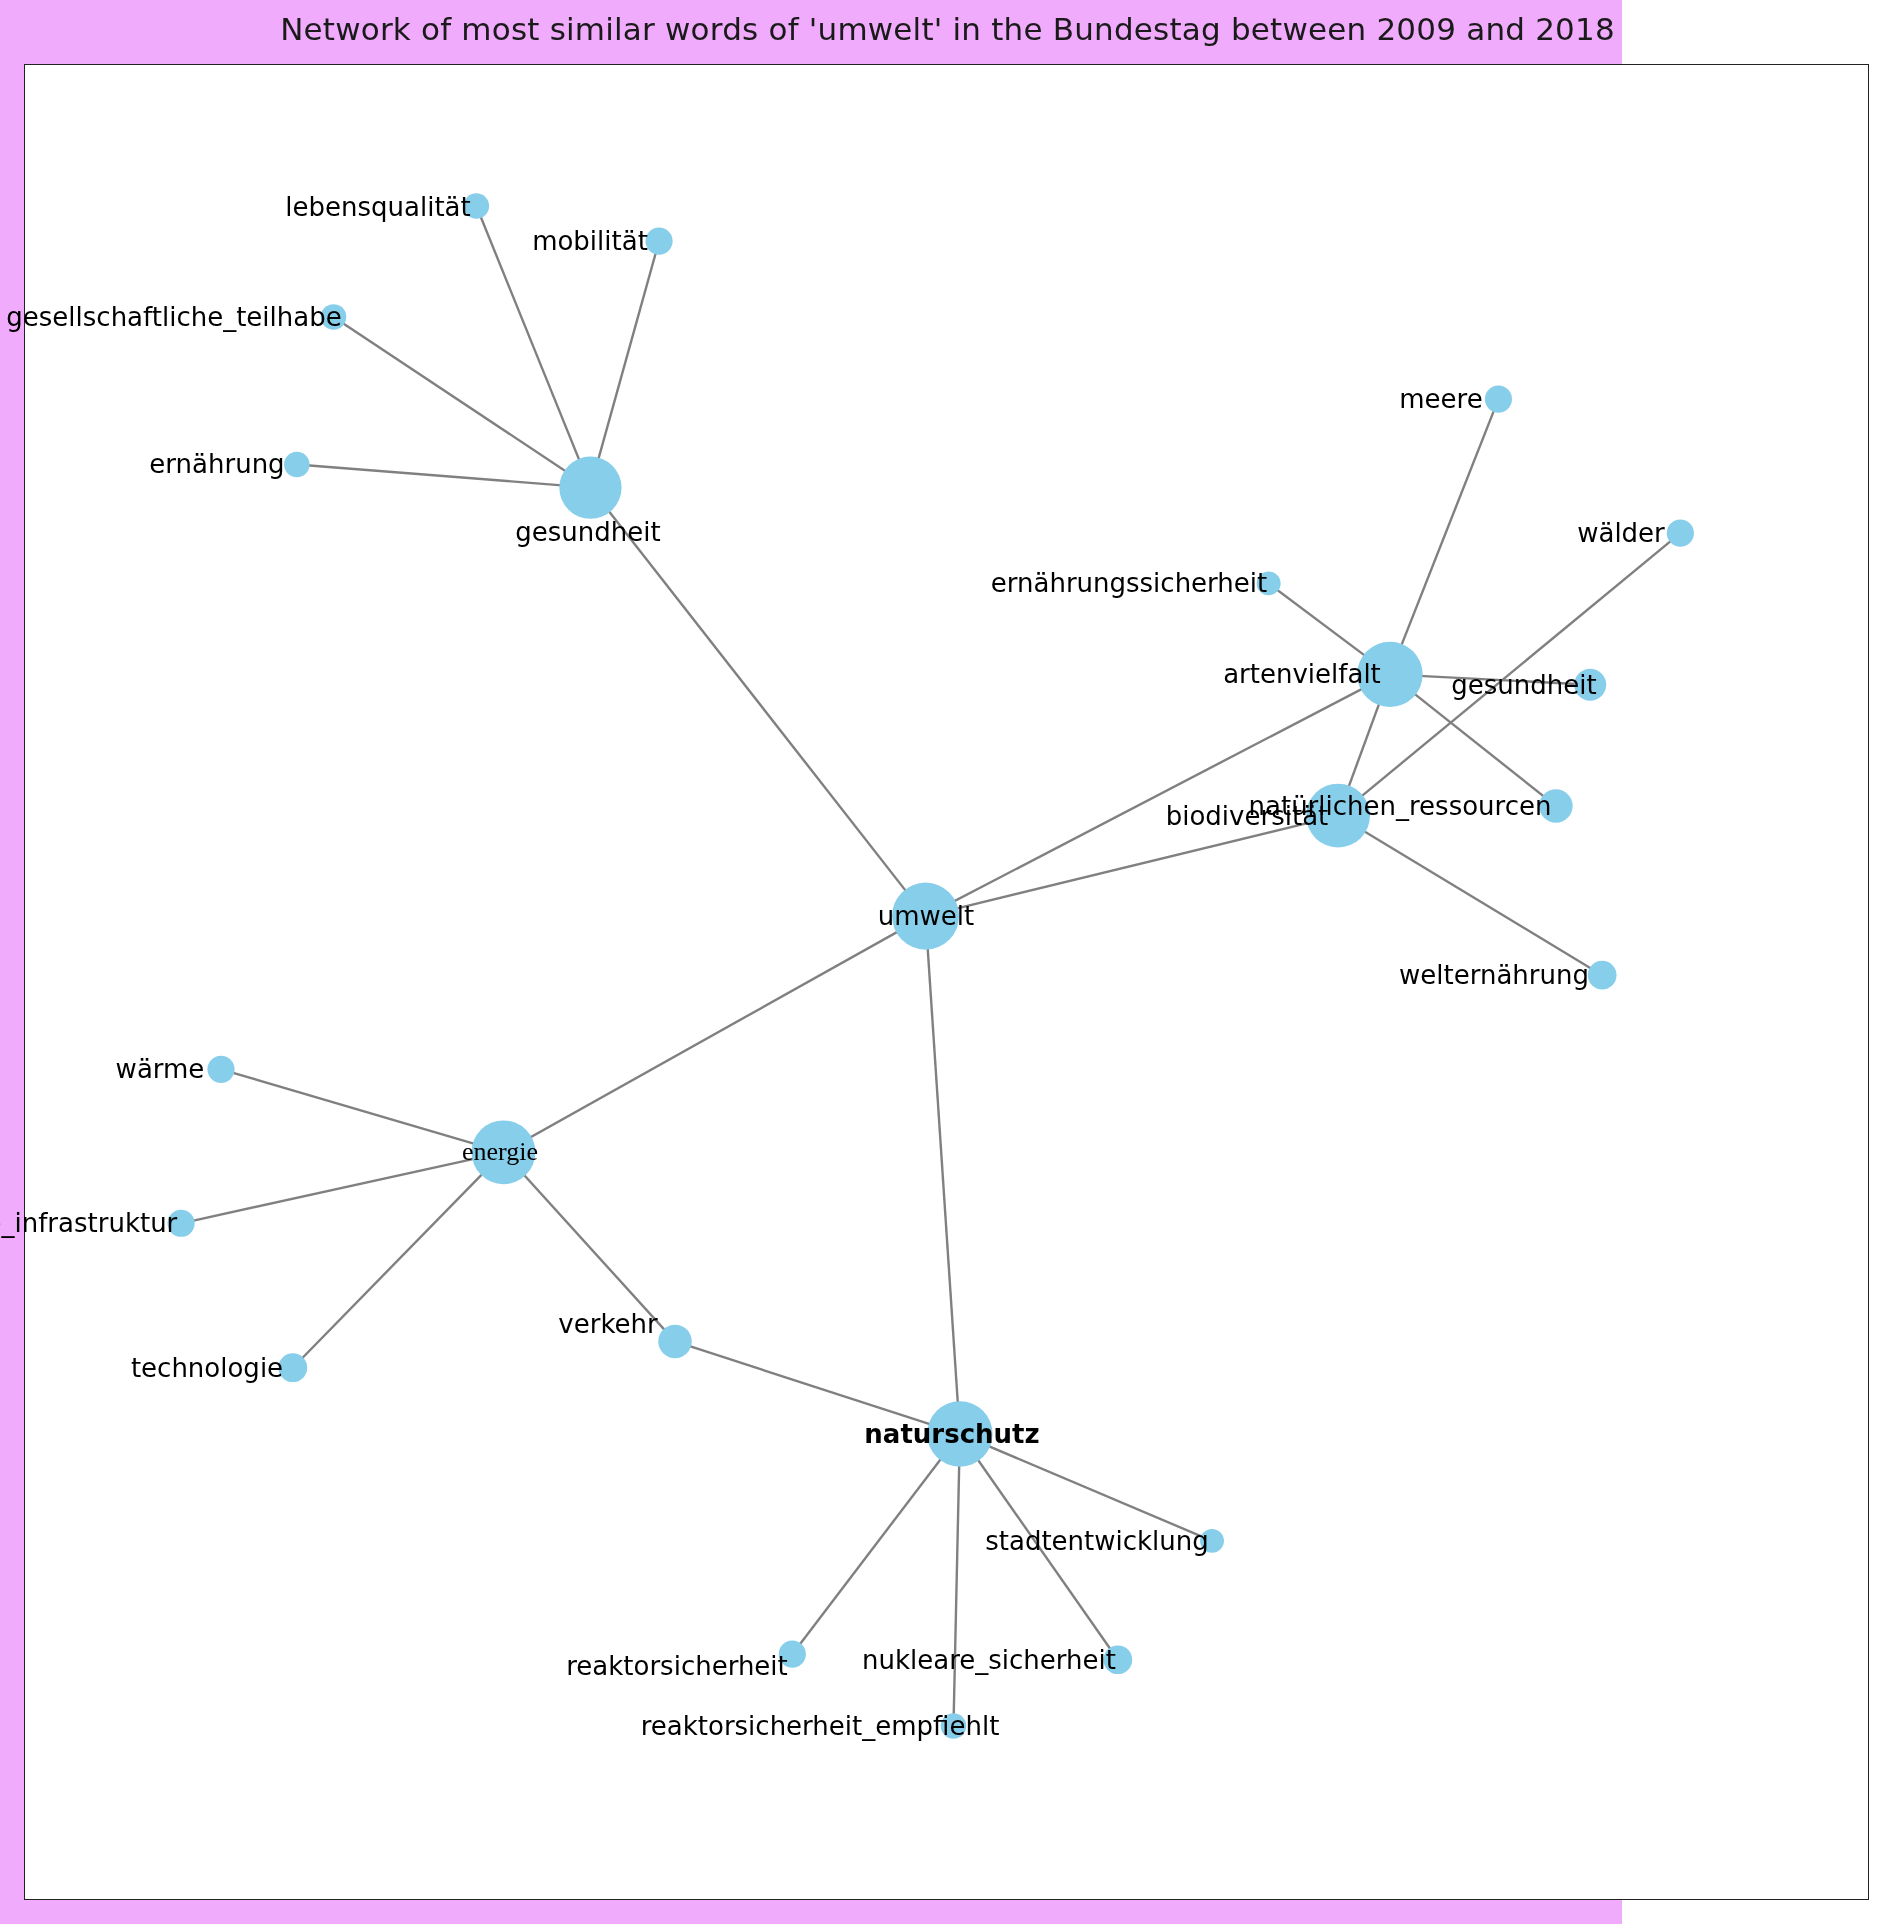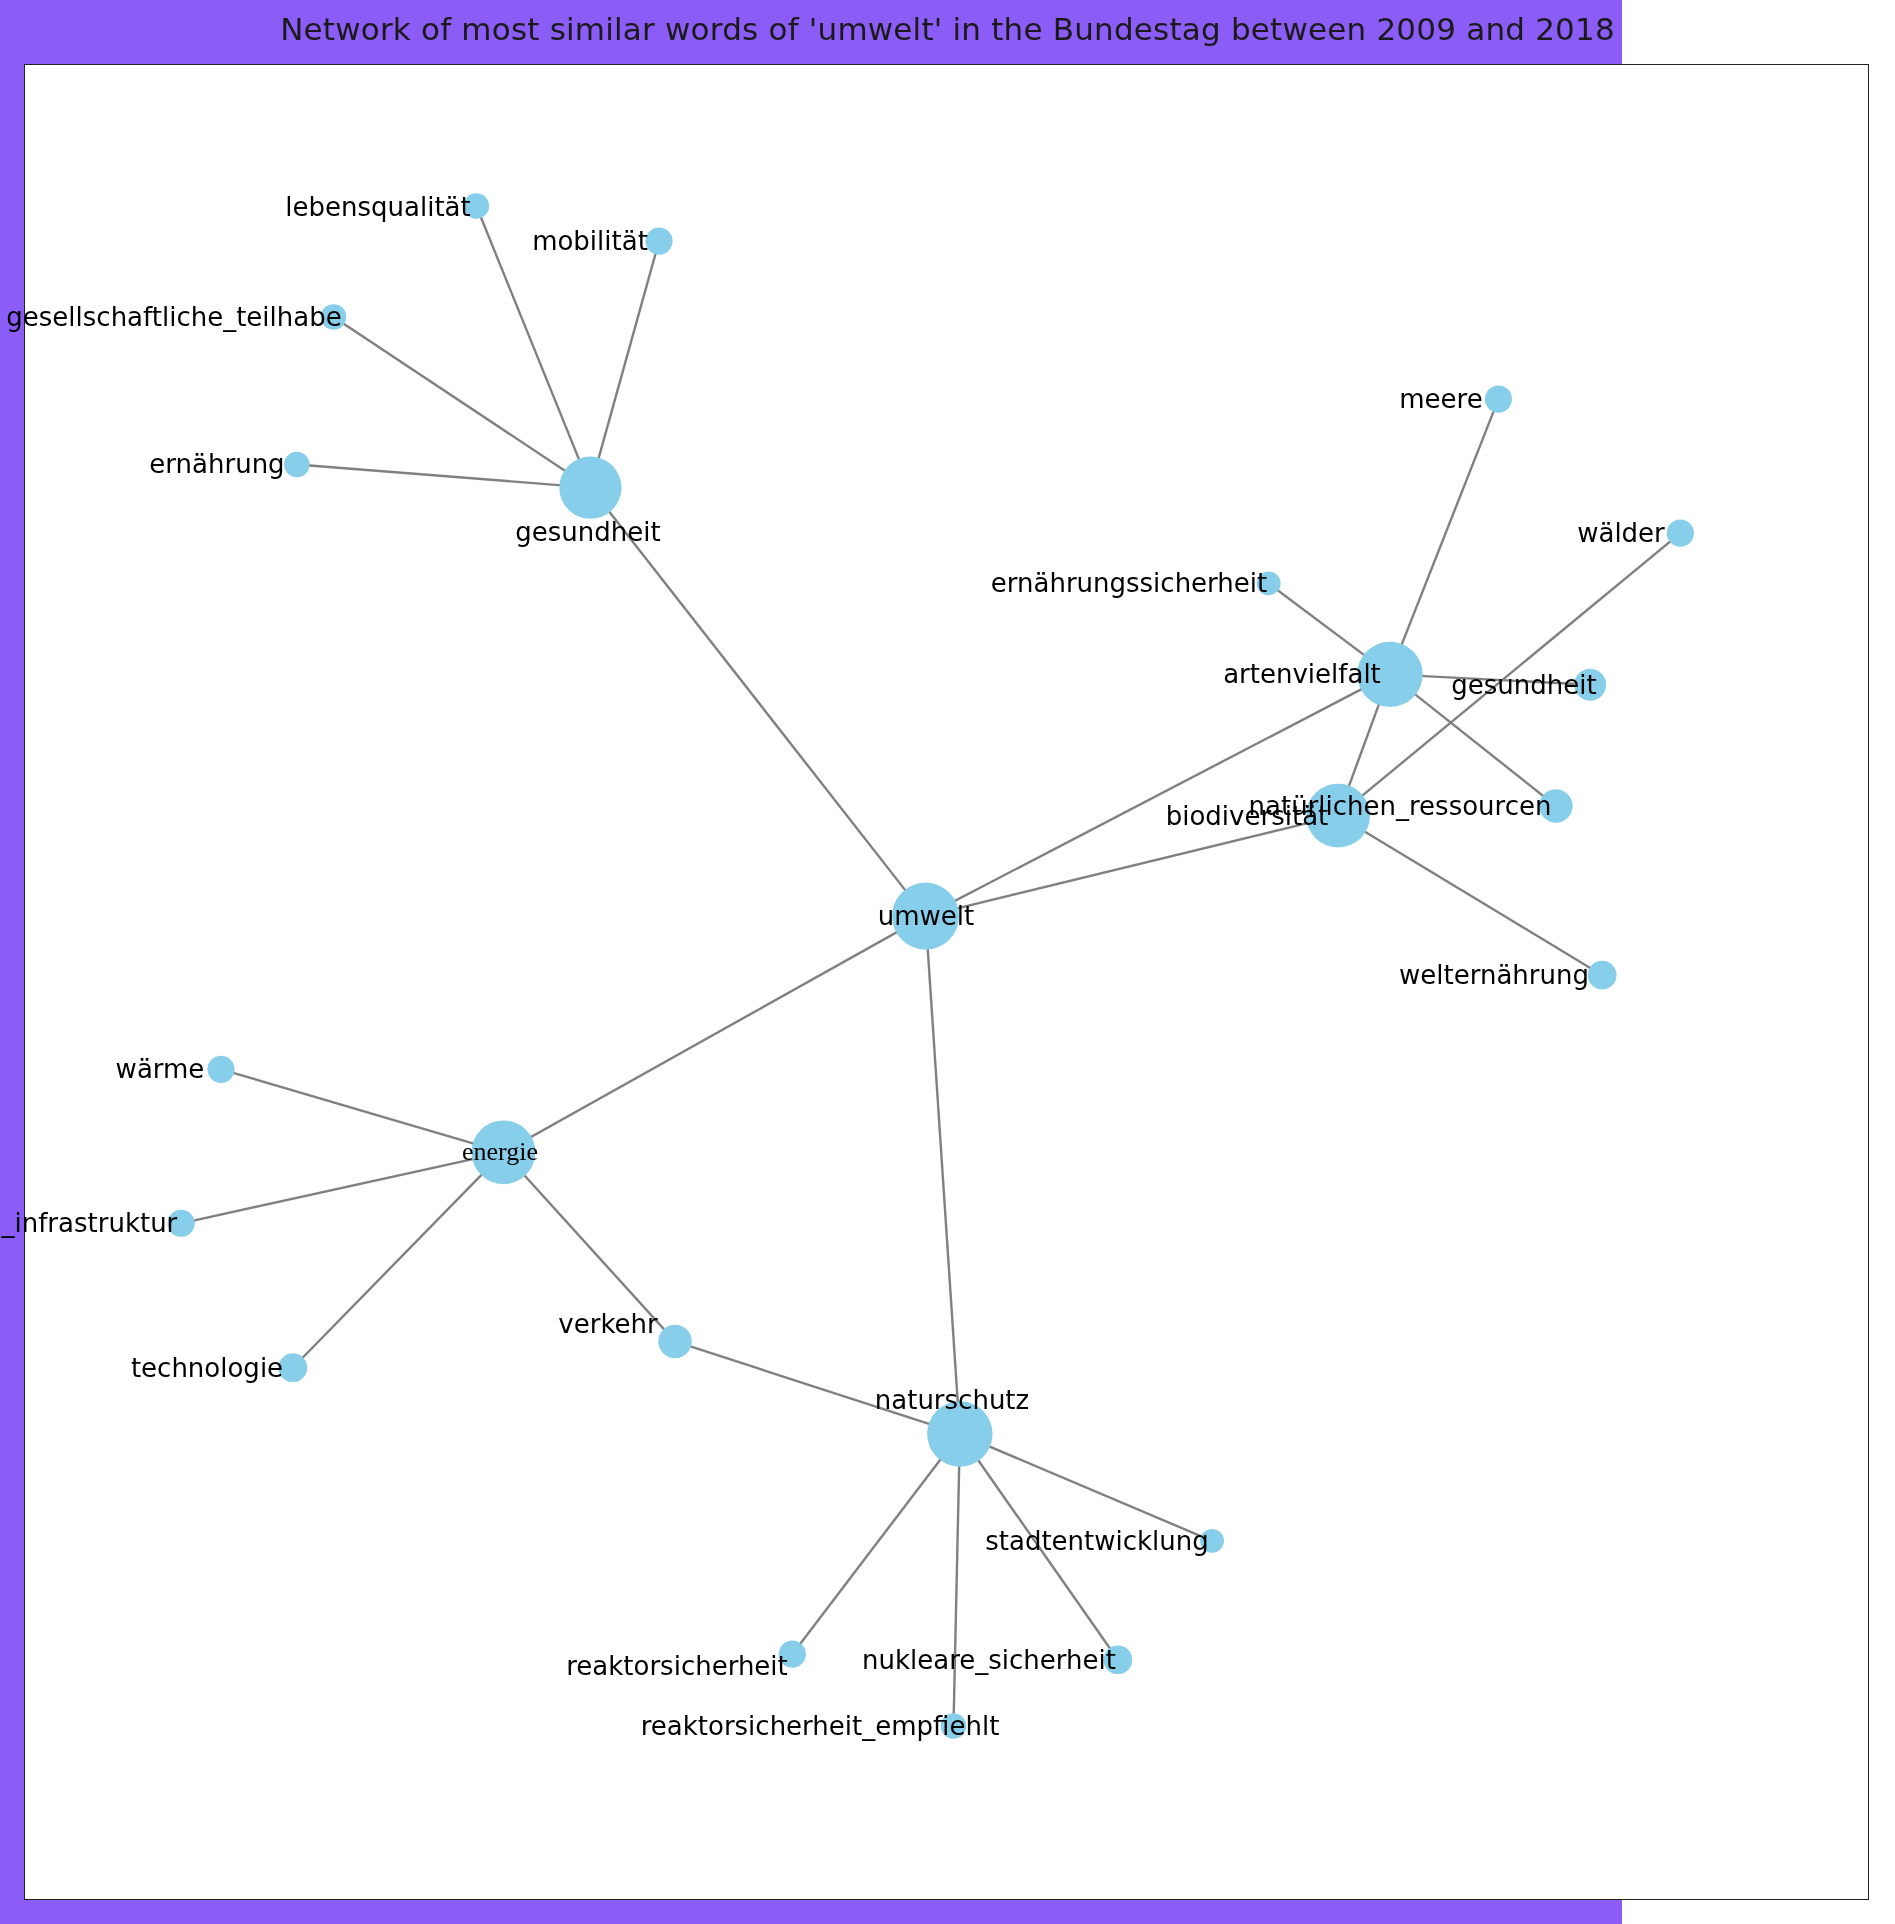--- a/index.html
+++ b/index.html
@@ -11,21 +11,21 @@
     width: 1895px;
     height: 1924px;
     font-family: "DejaVu Sans", sans-serif;
     color: #000000;
     overflow: hidden;
   }
   .figure {
     position: relative;
     width: 1622px;
     height: 1924px;
-    background: #8b5cf6;
+    background: #f0abfc;
   }
   .chart-title {
     position: absolute;
     top: 11.2px;
     left: 0;
     width: 1895px;
     text-align: center;
     font-size: 31px;
     color: #1a1a1a;
     letter-spacing: 0.2px;
@@ -131,20 +131,20 @@
       <div class="node-label" style="left: 1129px; top: 583px;">ernährungssicherheit</div>
       <div class="node-label" style="left: 1524px; top: 685px;">gesundheit</div>
       <div class="node-label" style="left: 1247px; top: 816px;">biodiversität</div>
       <div class="node-label" style="left: 1400px; top: 806px;">natürlichen_ressourcen</div>
       <div class="node-label" style="left: 1494px; top: 975px;">welternährung</div>
       <div class="node-label" style="left: 500px; top: 1152px; font-family: Liberation Serif, serif;">energie</div>
       <div class="node-label" style="left: 160px; top: 1069px;">wärme</div>
       <div class="node-label" style="left: 41px; top: 1223px;">digitale_infrastruktur</div>
       <div class="node-label" style="left: 207px; top: 1368px;">technologie</div>
       <div class="node-label" style="left: 608px; top: 1324px;">verkehr</div>
-      <div class="node-label" style="left: 952px; top: 1400px;">naturschutz</div>
+      <div class="node-label" style="left: 952px; top: 1434px; font-weight: bold;">naturschutz</div>
       <div class="node-label" style="left: 1097px; top: 1541px;">stadtentwicklung</div>
       <div class="node-label" style="left: 677px; top: 1654px; margin-top: 12px;">reaktorsicherheit</div>
       <div class="node-label" style="left: 989px; top: 1660px;">nukleare_sicherheit</div>
       <div class="node-label" style="left: 782px; top: 1726px; margin-left: 38px;">reaktorsicherheit_empfiehlt</div>
     </div>
 </div>
 
 
 </body></html>

